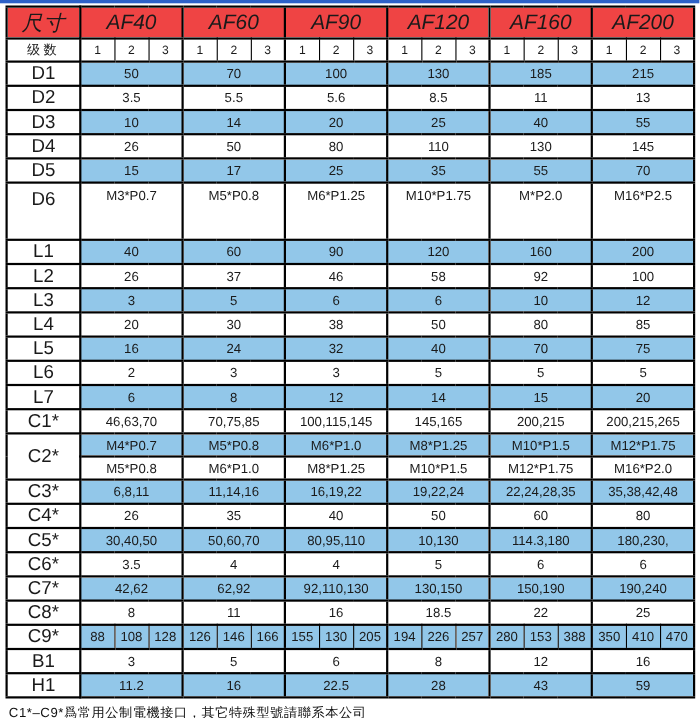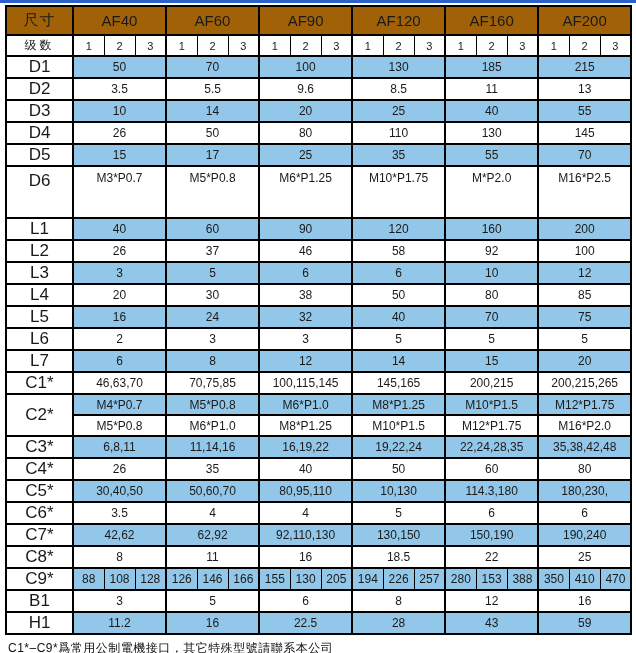--- a/index.html
+++ b/index.html
@@ -28,23 +28,24 @@
     text-align: center;
     vertical-align: middle;
     font-size: 12px;
     color: #1a1a1a;
     height: 19px;
     padding: 0;
     overflow: hidden;
     white-space: nowrap;
   }
   tr.header-row td {
-    background: #a16207;
-    font-size: 15px;
+    background: #ef4444;
+    font-size: 19px;
     height: 27px;
+    font-style: italic;
   }
   td.corner { letter-spacing: 1px; }
   td.group-start { border-left-width: 2px; }
   td.label-cell {
     background: #ffffff;
     border-right-width: 2px;
     font-size: 17px;
   }
   td.band { background: #92c7e9; }
   tr.stage-row td { font-size: 11px; }
@@ -129,21 +130,21 @@
           <td class="group-start band" colspan="3">70</td>
           <td class="group-start band" colspan="3">100</td>
           <td class="group-start band" colspan="3">130</td>
           <td class="group-start band" colspan="3">185</td>
           <td class="group-start band" colspan="3">215</td>
         </tr>
         <tr>
           <td class="label-cell">D2</td>
           <td class="group-start" colspan="3">3.5</td>
           <td class="group-start" colspan="3">5.5</td>
-          <td class="group-start" colspan="3">9.6</td>
+          <td class="group-start" colspan="3">5.6</td>
           <td class="group-start" colspan="3">8.5</td>
           <td class="group-start" colspan="3">11</td>
           <td class="group-start" colspan="3">13</td>
         </tr>
         <tr>
           <td class="label-cell">D3</td>
           <td class="group-start band" colspan="3">10</td>
           <td class="group-start band" colspan="3">14</td>
           <td class="group-start band" colspan="3">20</td>
           <td class="group-start band" colspan="3">25</td>

